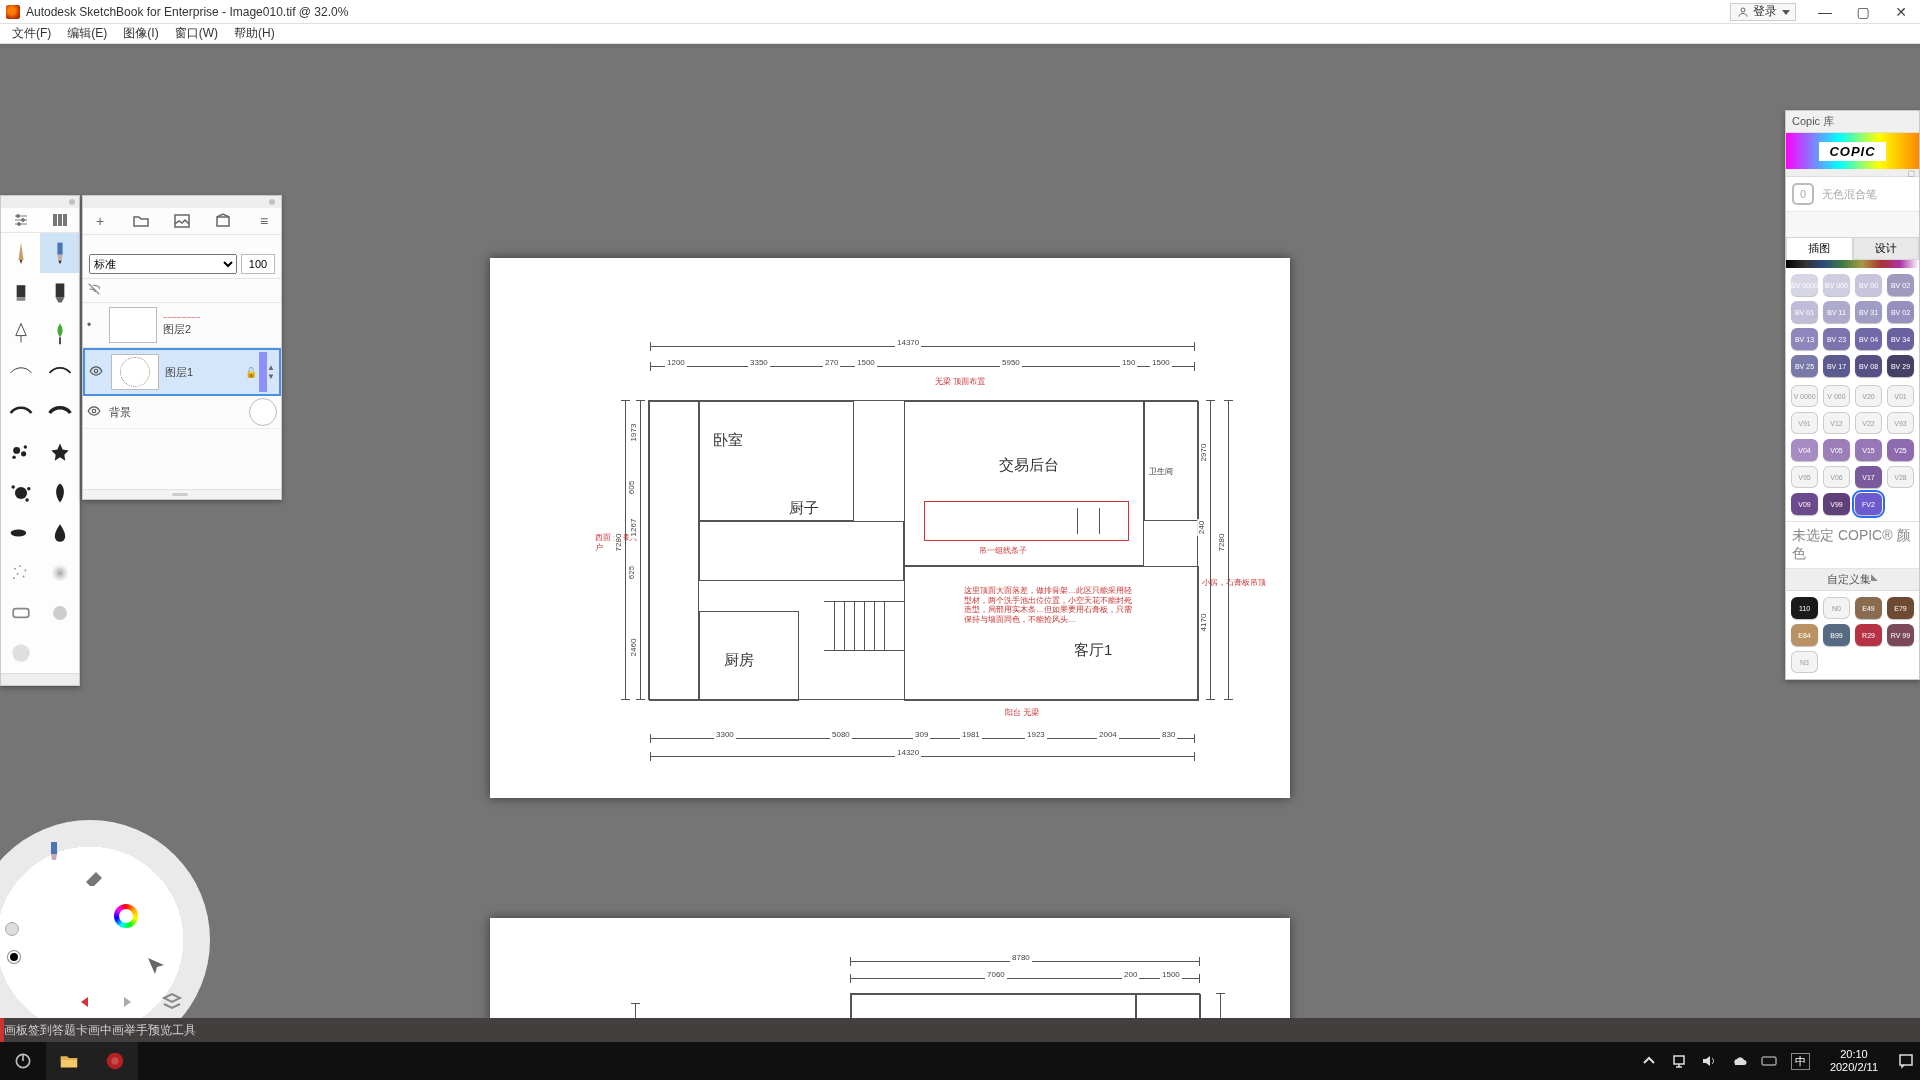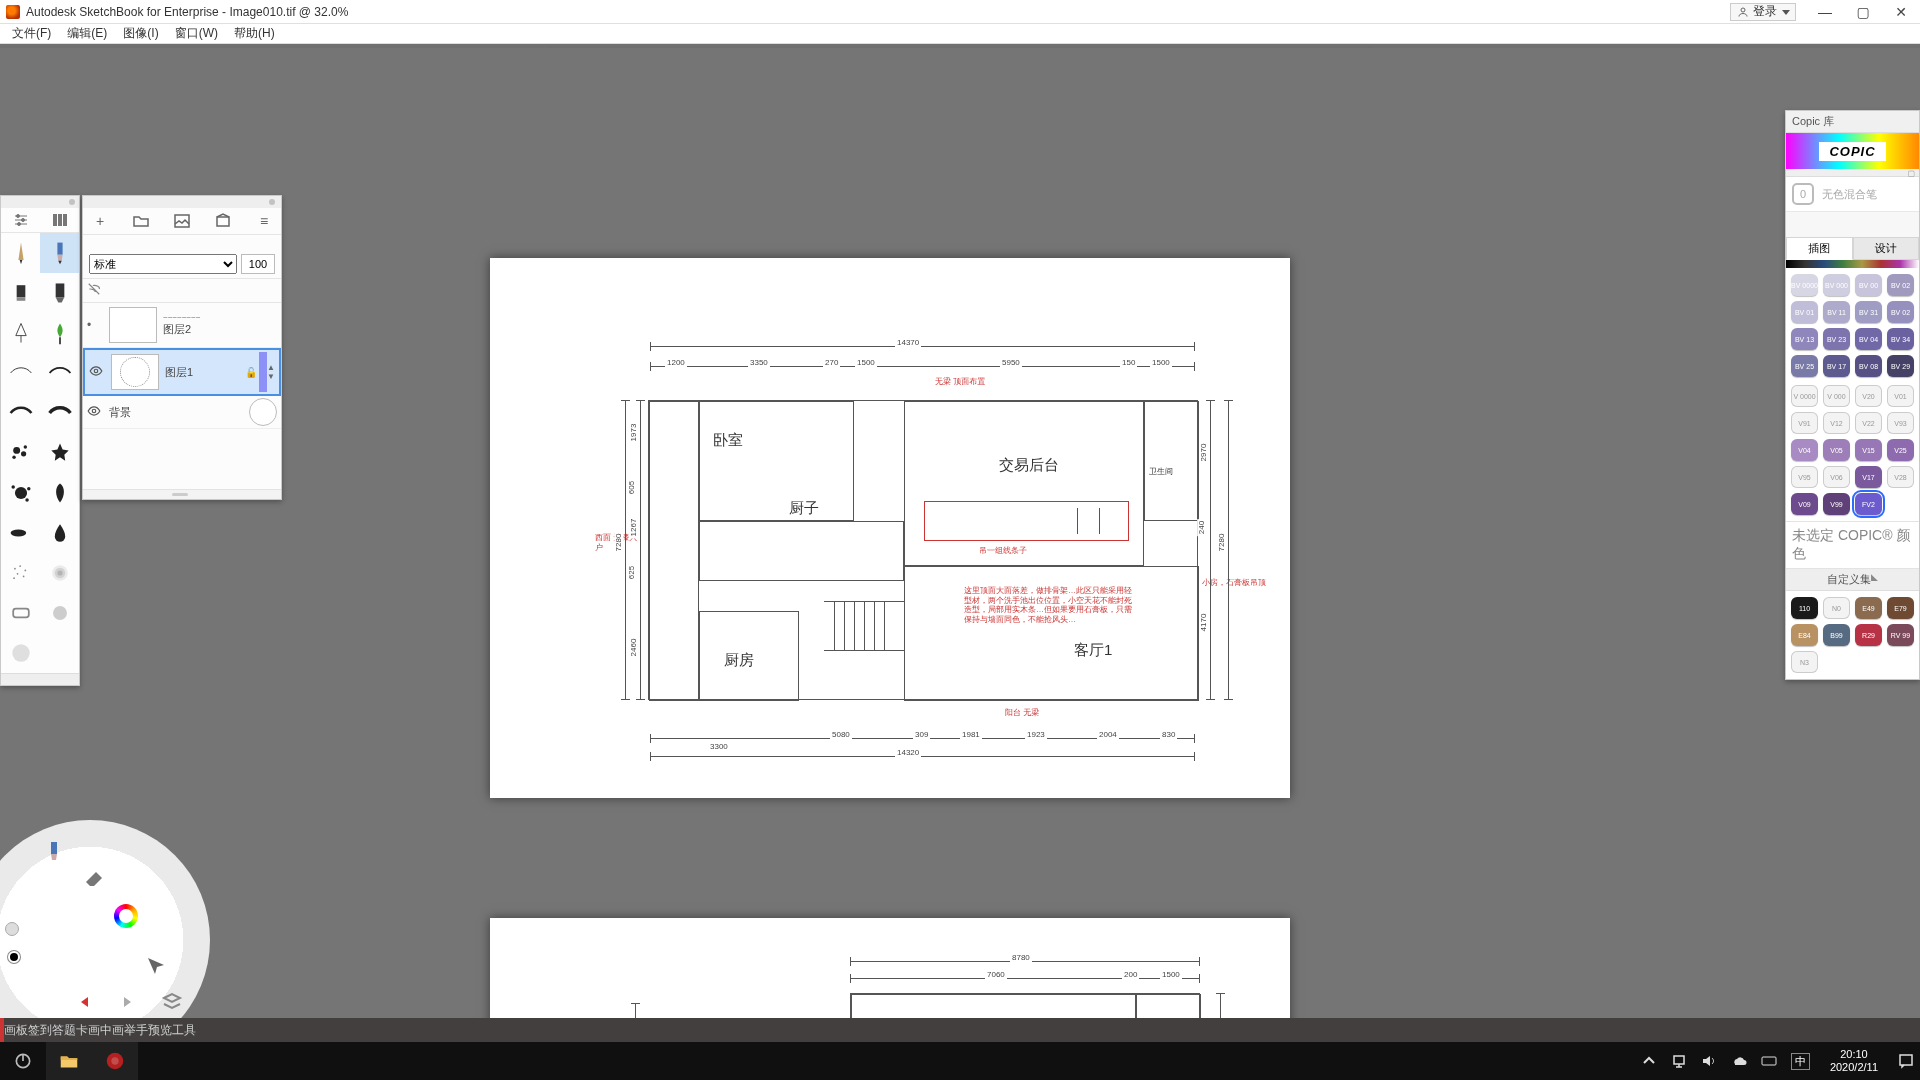--- a/index.html
+++ b/index.html
@@ -336,21 +336,21 @@
     <div class="dimv" style="left:720px;top:142px;height:300px;"></div>
     <div class="dim-txt" style="left:703px;top:190px;transform:rotate(-90deg);">2970</div>
     <div class="dim-txt" style="left:703px;top:265px;transform:rotate(-90deg);">240</div>
     <div class="dim-txt" style="left:703px;top:360px;transform:rotate(-90deg);">4170</div>
     <div class="dimv" style="left:738px;top:142px;height:300px;"></div>
     <div class="dim-txt" style="left:721px;top:280px;transform:rotate(-90deg);">7280</div>
 
     <div class="note-red" style="left:515px;top:450px;">阳台 无梁</div>
 
     <div class="dim" style="left:160px;top:480px;width:545px;"></div>
-    <div class="dim-txt" style="left:218px;top:472px;margin-top:12px;">3300</div>
+    <div class="dim-txt" style="left:224px;top:472px;">3300</div>
     <div class="dim-txt" style="left:340px;top:472px;">5080</div>
     <div class="dim-txt" style="left:423px;top:472px;">309</div>
     <div class="dim-txt" style="left:470px;top:472px;">1981</div>
     <div class="dim-txt" style="left:535px;top:472px;">1923</div>
     <div class="dim-txt" style="left:607px;top:472px;">2004</div>
     <div class="dim-txt" style="left:670px;top:472px;">830</div>
     <div class="dim" style="left:160px;top:498px;width:545px;"></div>
     <div class="dim-txt" style="left:405px;top:490px;">14320</div>
   </div>
 

